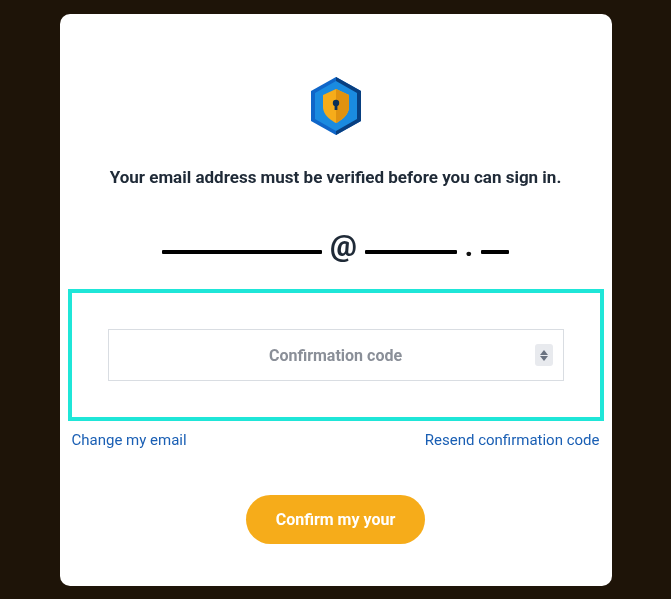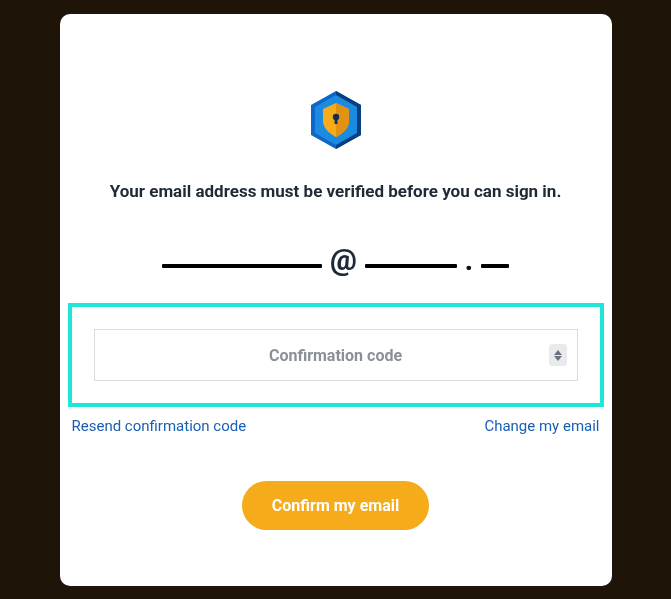--- a/index.html
+++ b/index.html
@@ -60,21 +60,21 @@
     line-height: 1;
   }
   .dot {
     font-size: 28px;
     font-weight: 800;
     color: #111;
     line-height: 1;
   }
   .highlight-box {
     border: 4px solid #1fe6d8;
-    padding: 22px;
+    padding: 36px;
     width: 536px;
     margin-bottom: 10px;
   }
   .code-field {
     width: 100%;
     height: 52px;
     border: 1px solid #d9dde2;
     display: flex;
     align-items: center;
     position: relative;
@@ -172,19 +172,19 @@
             <polygon points="4,0 8,5 0,5" fill="#6a7280"></polygon>
           </svg>
         <svg width="8" height="5" viewBox="0 0 8 5">
             <polygon points="0,0 8,0 4,5" fill="#6a7280"></polygon>
           </svg>
       </div>
     </div>
   </div>
 
   <div class="links-row">
+    <a href="#">Change my email</a>
     <a href="#">Resend confirmation code</a>
-    <a href="#">Change my email</a>
   </div>
 
-  <button class="confirm-btn">Confirm my email</button>
+  <button class="confirm-btn">Confirm my your</button>
 
 </div>
 
 </body></html>

